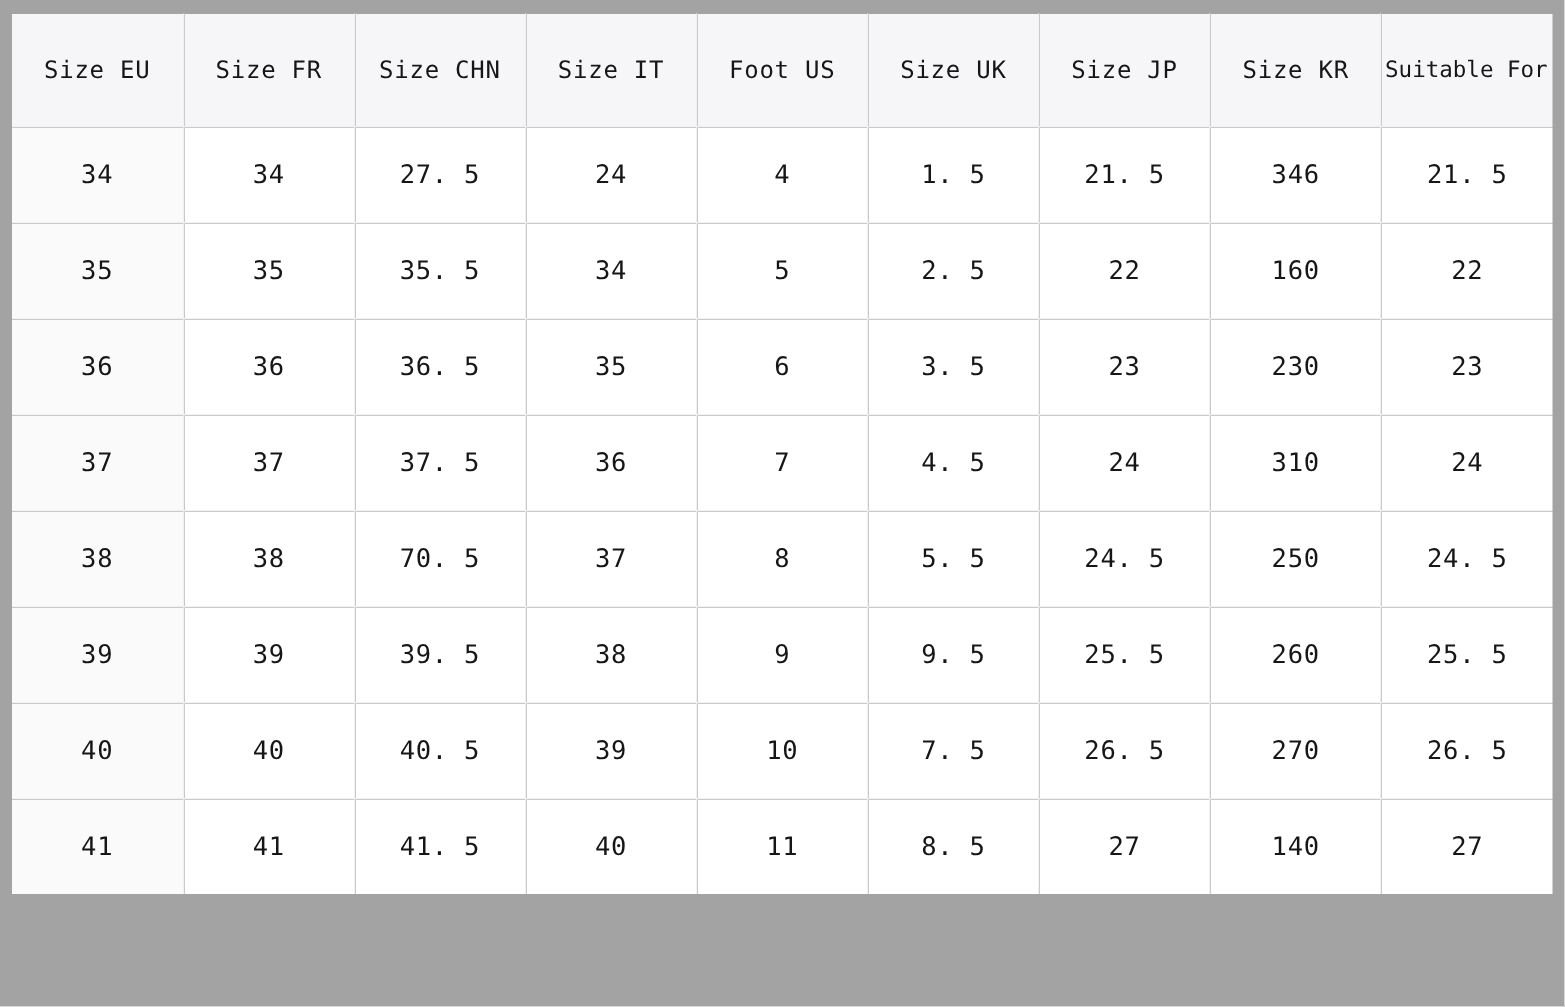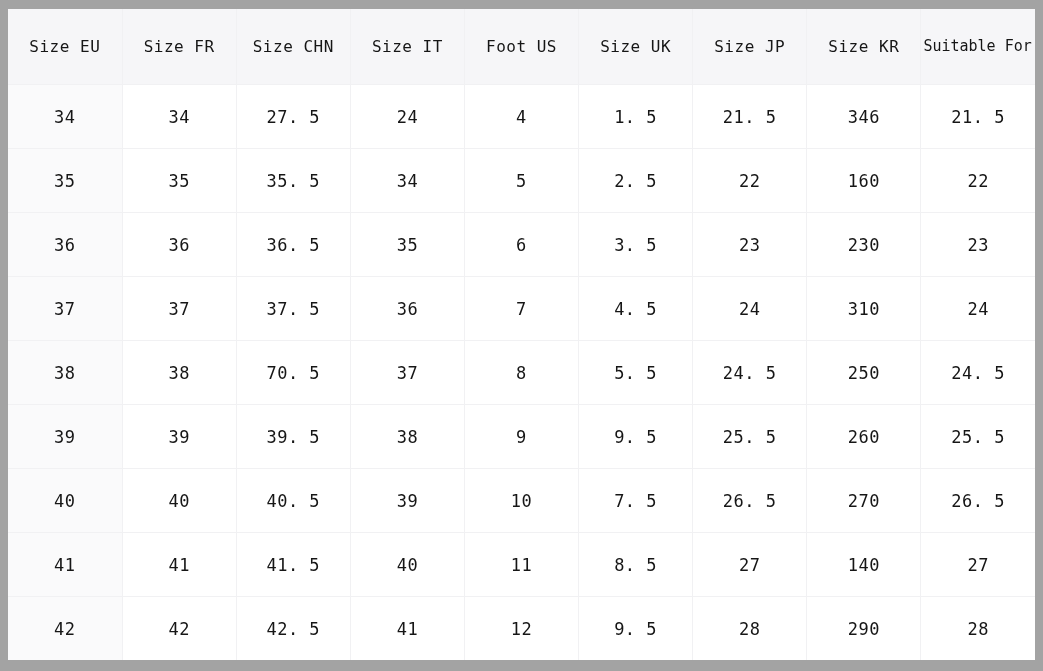--- a/index.html
+++ b/index.html
@@ -162,26 +162,15 @@
           <td class="first-col">41</td>
           <td>41</td>
           <td>41. 5</td>
           <td>40</td>
           <td>11</td>
           <td>8. 5</td>
           <td>27</td>
           <td>140</td>
           <td>27</td>
         </tr>
-        <tr>
-          <td class="first-col">42</td>
-          <td>42</td>
-          <td>42. 5</td>
-          <td>41</td>
-          <td>12</td>
-          <td>9. 5</td>
-          <td>28</td>
-          <td>290</td>
-          <td>28</td>
-        </tr>
       </tbody>
   </table>
 </div>
 
 </body></html>

